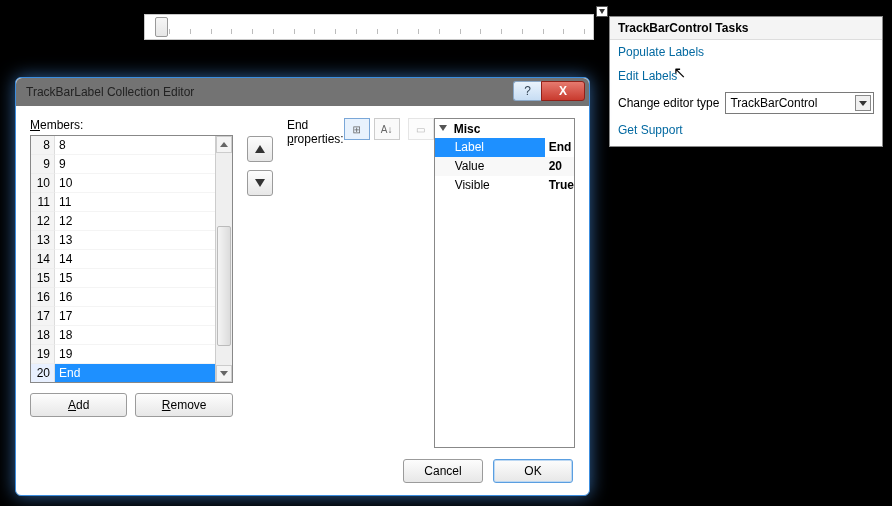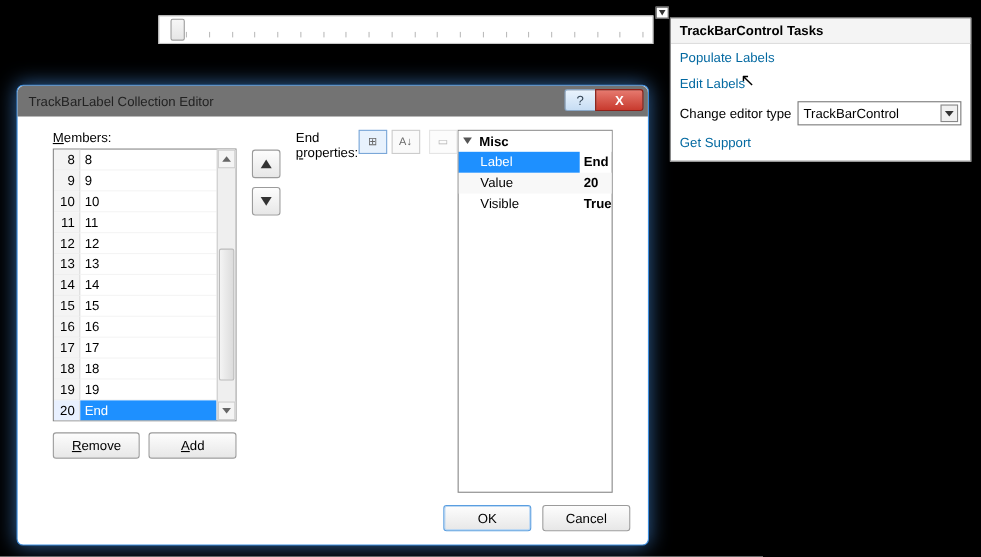--- a/index.html
+++ b/index.html
@@ -23,21 +23,21 @@
 .sp-row .combo .arrow-btn::before{content:"";border-left:4px solid transparent;border-right:4px solid transparent;border-top:5px solid #333}
 .cursor-pointer{position:absolute;left:673px;top:63px;font-size:16px;color:#000;pointer-events:none}
 
 
 .dialog{position:absolute;left:15px;top:77px;width:575px;height:419px;background:#fff;border:1px solid #3c8dde;border-radius:6px;box-shadow:0 0 18px rgba(70,140,220,.7)}
 .dlg-title{height:28px;display:flex;align-items:center;justify-content:space-between;padding:0 0 0 10px;background:#737373;border-top-left-radius:6px;border-top-right-radius:6px}
 .dlg-title .caption{color:#222}
 .dlg-title .btns{display:flex;height:22px;margin-right:4px}
 .dlg-title .help-btn{width:28px;height:20px;background:linear-gradient(#eaf3fc,#c7ddf4);border:1px solid #8aa8c8;border-right:none;border-top-left-radius:3px;border-bottom-left-radius:3px;display:flex;align-items:center;justify-content:center;color:#345}
 .dlg-title .close-btn{width:44px;height:20px;background:linear-gradient(#e67a6f,#c83a2e);border:1px solid #902018;border-top-right-radius:3px;border-bottom-right-radius:3px;display:flex;align-items:center;justify-content:center;color:#fff;font-weight:bold}
-.dlg-body{padding:12px 32px 0;display:flex;gap:14px;height:342px}
+.dlg-body{padding:12px 14px 0;display:flex;gap:14px;height:342px}
 
 .col-members{width:250px;display:flex;flex-direction:column}
 .lbl{margin-bottom:3px}
 .lbl .u{text-decoration:underline}
 .memlist-wrap{border:1px solid #888;height:248px;display:flex;background:#fff}
 .memlist{flex:1;overflow:hidden}
 .memrow{display:flex;height:19px;align-items:stretch}
 .memrow .idx{width:24px;border-right:1px solid #ddd;border-bottom:1px solid #eee;background:#f4f4f4;text-align:right;padding-right:4px;line-height:18px}
 .memrow .txt{flex:1;border-bottom:1px solid #f4f4f4;padding-left:4px;line-height:18px}
 .memrow.sel .idx{background:#e8f0ff}
@@ -194,24 +194,24 @@
             </div>
           </div>
         <div class="vscroll">
           <div class="sbtn up"></div>
           <div class="thumb"></div>
           <div class="sbtn dn"></div>
         </div>
       </div>
       <div class="mem-btns">
         <div class="btn">
+          <span><span style="text-decoration:underline">A</span>dd</span>
+        </div>
+        <div class="btn">
           <span><span style="text-decoration:underline">R</span>emove</span>
-        </div>
-        <div class="btn">
-          <span><span style="text-decoration:underline">A</span>dd</span>
         </div>
       </div>
     </div>
 
     <div class="updown-col">
       <div class="btn up"></div>
       <div class="btn dn"></div>
     </div>
 
     <div class="col-props">
@@ -240,16 +240,16 @@
             <div class="pg-row">
               <div class="name">Visible</div>
               <div class="val">True</div>
             </div>
           </div>
       </div>
     </div>
   </div>
 
   <div class="dlg-footer">
+    <div class="btn">Cancel</div>
     <div class="btn primary">OK</div>
-    <div class="btn">Cancel</div>
   </div>
 </div>
 
 </body></html>

